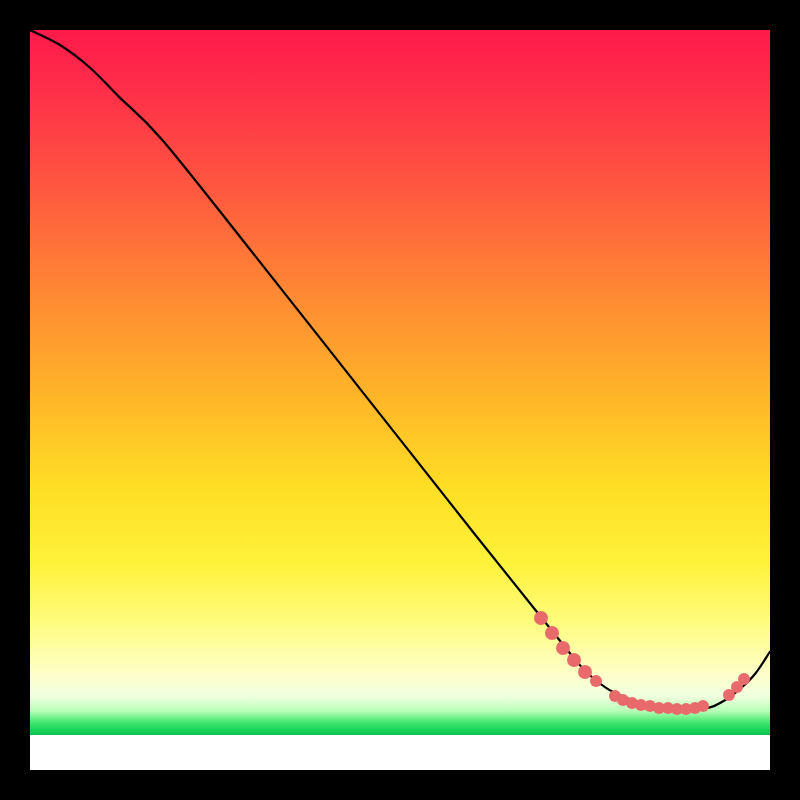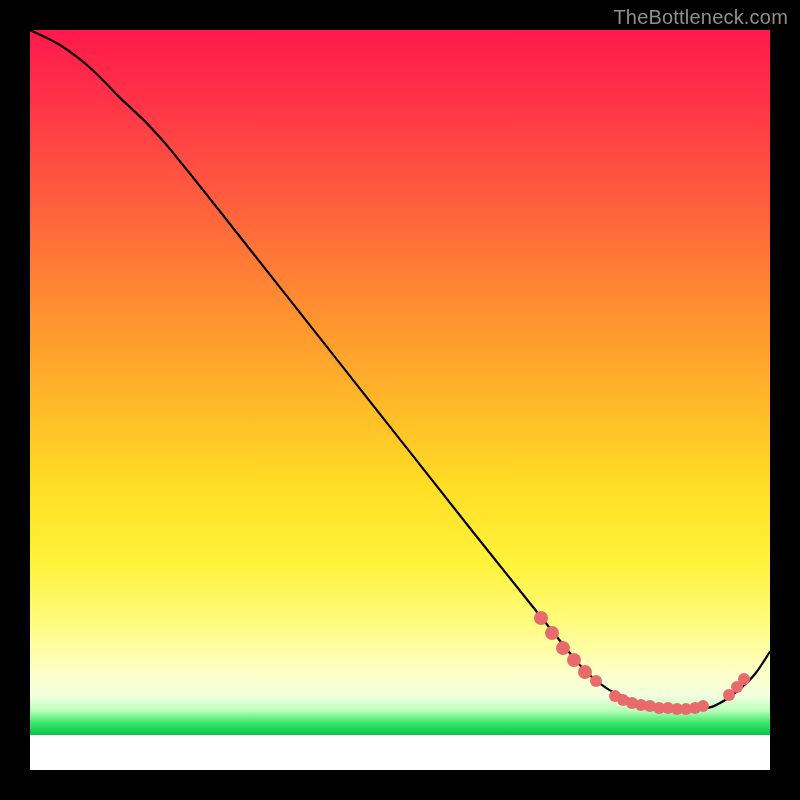--- a/index.html
+++ b/index.html
@@ -66,21 +66,20 @@
     color: #8f8f8f;
     font-size: 20px;
     letter-spacing: 0.2px;
     user-select: none;
   }
 </style>
 </head>
 <body>
 
 <div class="stage">
-  <div class="watermark">TheBottleneck.com</div>
 
   <div class="plot">
     <div class="gradient"></div>
 
     <svg class="curve-layer" viewBox="0 0 740 740" preserveAspectRatio="none" width="740" height="740">
       <path id="curve-path" fill="none" stroke="#000000" stroke-width="2.2" stroke-linecap="round" stroke-linejoin="round" d="M 0.00 0.00 C 4.93 2.47, 19.73 8.63, 29.60 14.80 C 39.47 20.97, 49.33 28.37, 59.20 37.00 C 69.07 45.63, 76.47 54.27, 88.80 66.60 C 101.13 78.93, 111.00 85.10, 133.20 111.00 C 155.40 136.90, 188.70 180.07, 222.00 222.00 C 255.30 263.93, 296.00 315.73, 333.00 362.60 C 370.00 409.47, 415.63 467.43, 444.00 503.20 C 472.37 538.97, 488.40 558.70, 503.20 577.20 C 518.00 595.70, 525.40 604.95, 532.80 614.20 C 540.20 623.45, 542.67 627.15, 547.60 632.70 C 552.53 638.25, 557.47 643.18, 562.40 647.50 C 567.33 651.82, 572.27 655.52, 577.20 658.60 C 582.13 661.68, 587.07 663.78, 592.00 666.00 C 596.93 668.22, 601.87 670.32, 606.80 671.92 C 611.73 673.52, 616.67 674.63, 621.60 675.62 C 626.53 676.61, 631.47 677.35, 636.40 677.84 C 641.33 678.33, 646.27 678.46, 651.20 678.58 C 656.13 678.70, 661.07 678.83, 666.00 678.58 C 670.93 678.33, 675.87 678.58, 680.80 677.10 C 685.73 675.62, 690.67 672.78, 695.60 669.70 C 700.53 666.62, 705.47 662.92, 710.40 658.60 C 715.33 654.28, 720.27 649.97, 725.20 643.80 C 730.13 637.63, 737.53 625.30, 740.00 621.60"></path>
     </svg>
 
     <div class="marker-layer" id="marker-layer">
         <div class="marker" style="width: 14px; height: 14px; background: rgb(232, 106, 106); left: 510.6px; top: 588.3px;"></div>

